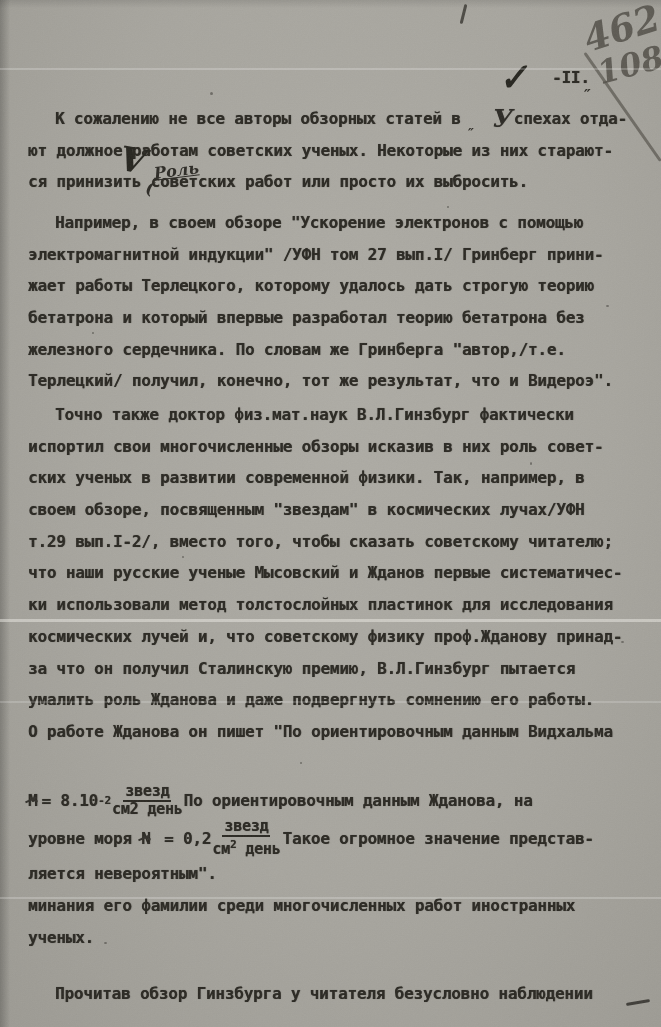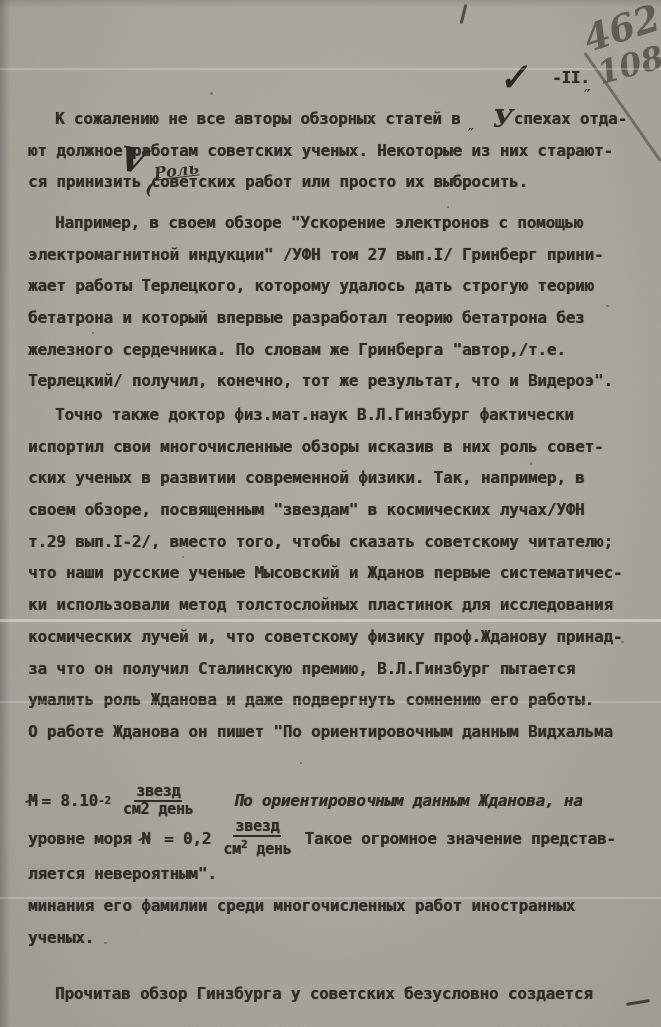--- a/index.html
+++ b/index.html
@@ -25,30 +25,30 @@
         font-weight:bold;font-size:25px;line-height:16px;margin:0 1px 0 5px;
         position:relative;top:3px;color:#2c2a25;}
   .abs{position:absolute;}
   .pencil{color:#514e47;opacity:.85;}
   .line-mark{position:absolute;background:#55524b;border-radius:2px;}
   
   .frow{position:absolute;left:28px;display:flex;align-items:center;
         font-size:16px;font-weight:bold;color:#2a2822;letter-spacing:-0.2px;
         text-shadow:0.4px 0.4px 0.7px rgba(40,38,32,.75);white-space:pre;}
   .frac{display:inline-flex;flex-direction:column;align-items:center;
-        font-size:15px;line-height:15px;margin:0 12px;}
+        font-size:15px;line-height:15px;margin:0 1px;}
   .frac .num{border-bottom:2px solid #2a2822;padding:0 2px 1px 2px;}
   .frac .den{padding-top:0;white-space:pre;}
   sup{font-size:11px;}
   .xed{position:relative;display:inline-block;margin-right:4px;}
   .xed::after{content:"";position:absolute;left:-3px;top:46%;width:125%;height:2.2px;
         background:#33312c;transform:rotate(-24deg);}
   .xed::before{content:"";position:absolute;left:2px;top:46%;width:90%;height:1.8px;
         background:#33312c;transform:rotate(28deg);}
-  .fgap1{margin-left:28px;font-style:italic;}
+  .fgap1{}
   .fgap2{margin-left:1px;}
   
   .crease{position:absolute;left:0;width:100%;pointer-events:none;}
   .speck{position:absolute;border-radius:50%;background:rgba(38,36,32,.45);}
   .noise{position:absolute;inset:0;width:100%;height:100%;pointer-events:none;opacity:.5;}
 </style>
 </head>
 <body>
 
 <div class="page">
@@ -121,21 +121,21 @@
   <div class="textcol" style="top:858px;">
     <div class="tl">ляется невероятным".</div>
   </div>
 
   <div class="textcol" style="top:890px;">
     <div class="tl">минания его фамилии среди многочисленных работ иностранных</div>
     <div class="tl">ученых.</div>
   </div>
 
   <div class="textcol" style="top:978px;">
-    <div class="tl ind">Прочитав обзор Гинзбурга у советских безусловно создается</div>
+    <div class="tl ind">Прочитав обзор Гинзбурга у читателя безусловно наблюдении</div>
   </div>
 
   <div class="crease" style="top:68px;height:1.5px;background:rgba(255,255,255,.22);"></div>
   <div class="crease" style="top:619px;height:2.5px;background:rgba(238,236,230,.5);"></div>
   <div class="crease" style="top:701px;height:1.5px;background:rgba(255,255,255,.18);"></div>
   <div class="crease" style="top:897px;height:1.5px;background:rgba(255,255,255,.22);"></div>
   <div class="abs line-mark" style="left:626px;top:1001px;width:24px;height:3px;transform:rotate(-10deg);background:#3f3d38;"></div>
 
   <div class="speck" style="left:210px;top:92px;width:3px;height:3px;"></div>
   <div class="speck" style="left:447px;top:206px;width:2px;height:2px;"></div>

